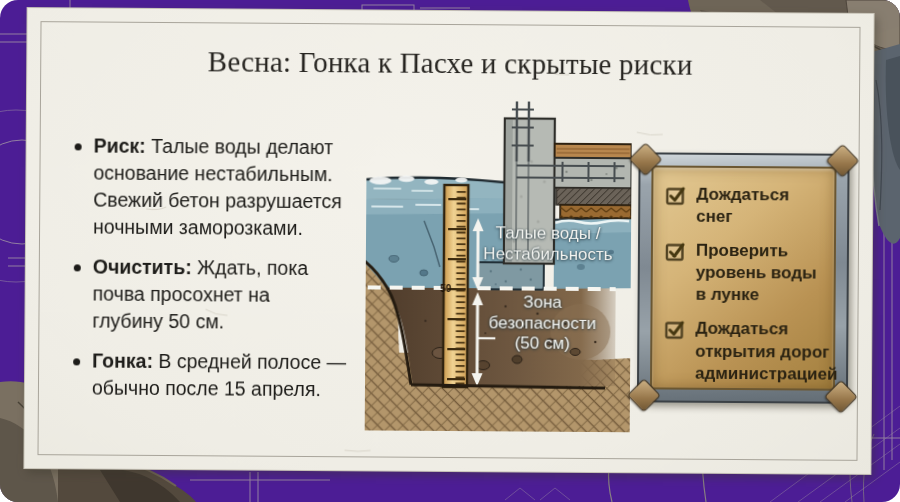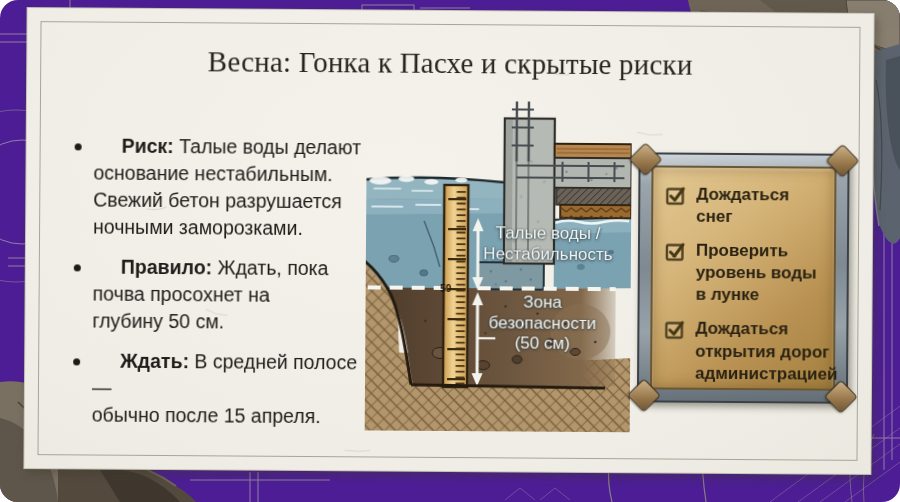--- a/index.html
+++ b/index.html
@@ -30,21 +30,21 @@
   .bullets { position:absolute; left:45px; top:124px; width:300px; }
   .bullets ul { list-style:none; margin:0; padding:0; }
   .bullets li {
     position:relative; padding-left:22px; margin-bottom:13px;
     font-size:19.5px; line-height:27px; color:#1d1c19; white-space:pre-line;
   }
   .bullets li::before {
     content:""; position:absolute; left:3px; top:10.5px;
     width:7px; height:7px; border-radius:50%; background:#1d1c19;
   }
-  .bullets b { font-weight:700;margin-left:28px; }
+  .bullets b { font-weight:700; }
 
   
   .diagram { position:absolute; left:340px; top:90px; width:265px; height:330px; }
   .diag-label {
     position:absolute; color:#f4f5f1; font-size:17px; font-weight:500;
     line-height:1.22; text-align:center; white-space:pre-line;
     text-shadow:0 1px 3px rgba(35,55,65,.85), 0 0 2px rgba(35,55,65,.6);
   }
   .water-label { left:447px; top:212px; width:150px; }
   .zone-label  { left:442px; top:281px; width:150px; }
@@ -148,24 +148,24 @@
     <div class="card-inner-border"></div>
 
     <h1 class="page-title">Весна: Гонка к Пасхе и скрытые риски</h1>
 
     <div class="bullets">
       <ul>
         <li><b>Риск:</b> <span>Талые воды делают
 основание нестабильным.
 Свежий бетон разрушается
 ночными заморозками.</span></li>
-        <li><b>Правило:</b> <span>Ждать, пока
+        <li><b>Очистить:</b> <span>Ждать, пока
 почва просохнет на
 глубину 50 см.</span></li>
-        <li><b>Ждать:</b> <span>В средней полосе —
+        <li><b>Гонка:</b> <span>В средней полосе —
 обычно после 15 апреля.</span></li>
       </ul>
     </div>
 
     <svg class="diagram" viewBox="0 0 265 330">
       <defs>
         <linearGradient id="soilGrad" x1="0" y1="0" x2="1" y2="0">
           <stop offset="0" stop-color="#503d2c"></stop>
             <stop offset=".55" stop-color="#6e5740"></stop>
           <stop offset=".85" stop-color="#82684a"></stop>

